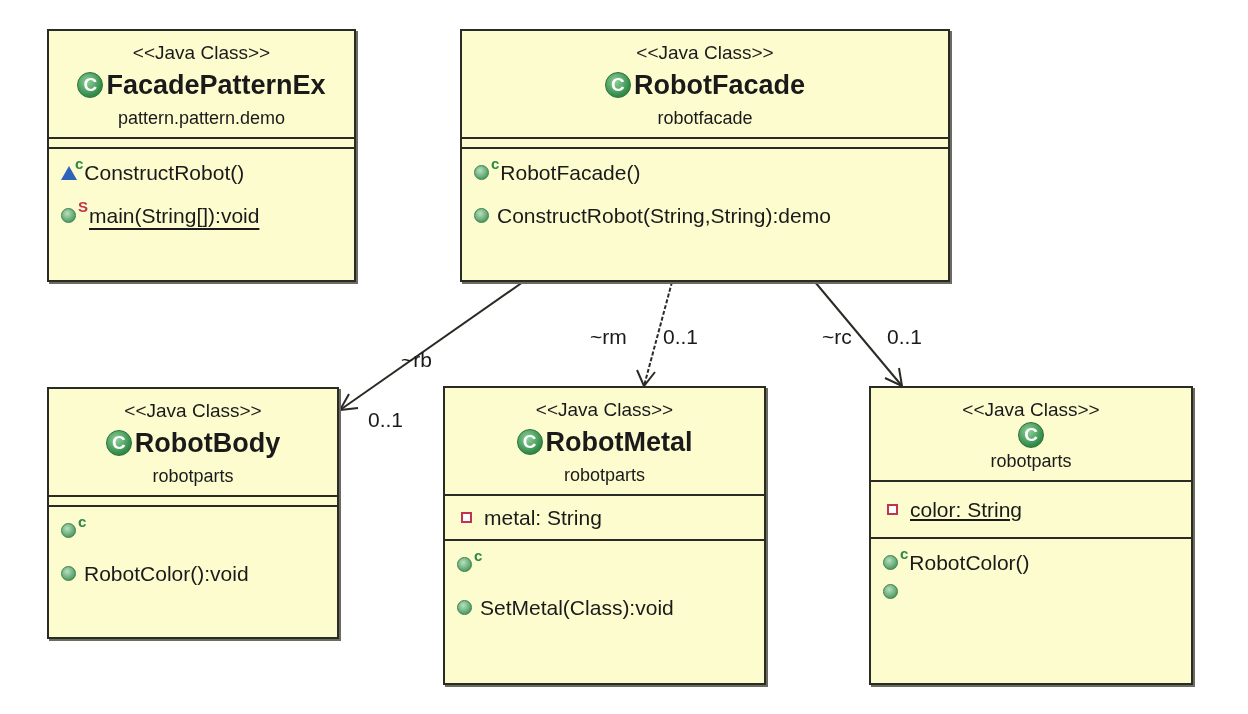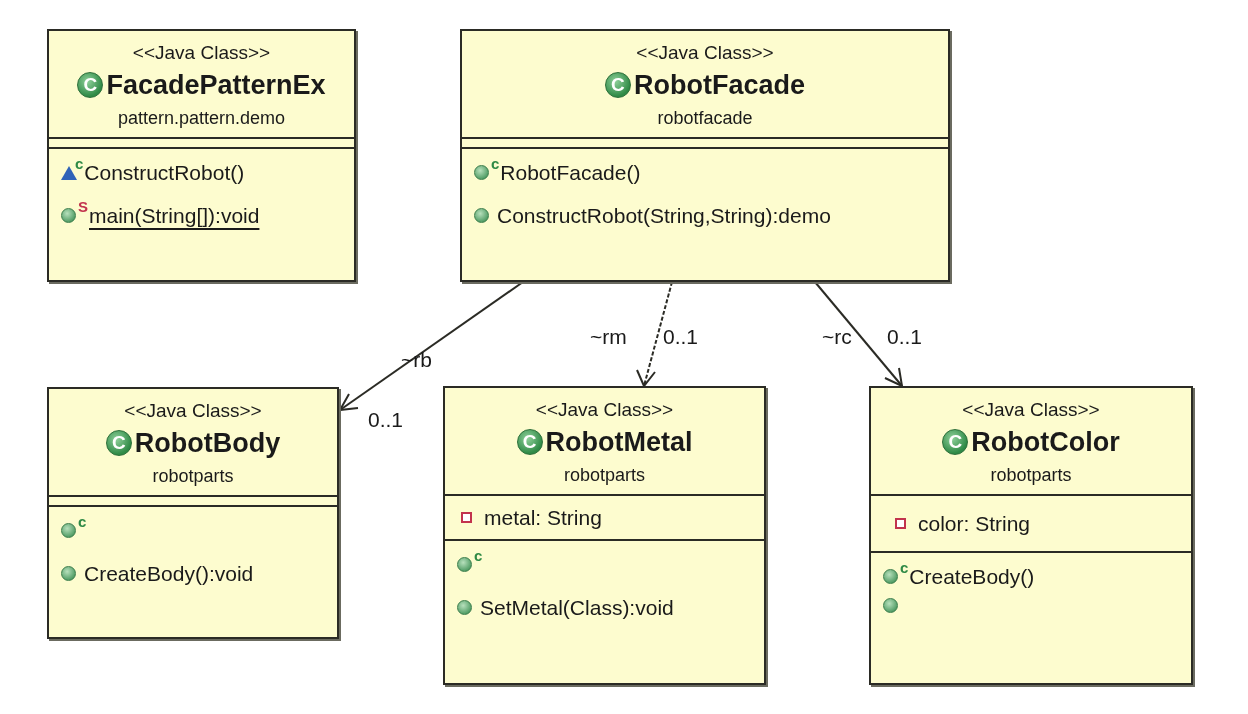--- a/index.html
+++ b/index.html
@@ -114,21 +114,21 @@
   <div class="sep" style="margin-top:6px;"></div>
   <div class="empty"></div>
   <div class="sep"></div>
   <div style="padding-top:2px;">
     <div class="row">
       <span class="dot"></span>
       <span class="sup c">c</span>
     </div>
     <div class="row">
       <span class="dot"></span>
-      <span>CreateBody():void</span>
+      <span>RobotColor():void</span>
     </div>
   </div>
 </div>
 
 <div class="cls" style="left:443px;top:386px;width:323px;height:299px;">
   <div class="head">
     <div class="stereo">&lt;&lt;Java Class&gt;&gt;</div>
     <div class="name">
       <span class="cicon">C</span>
       <span>RobotMetal</span>
@@ -153,35 +153,34 @@
       <span>SetMetal(Class):void</span>
     </div>
   </div>
 </div>
 
 <div class="cls" style="left:869px;top:386px;width:324px;height:299px;">
   <div class="head">
     <div class="stereo">&lt;&lt;Java Class&gt;&gt;</div>
     <div class="name">
       <span class="cicon">C</span>
-      <span>RobotColor</span>
     </div>
     <div class="pkg">robotparts</div>
   </div>
   <div class="sep" style="margin-top:6px;"></div>
-  <div style="padding:6px 8px;">
+  <div style="padding:6px 0;text-decoration:underline;">
     <div class="row">
       <span class="sq"></span>
       <span>color: String</span>
     </div>
   </div>
   <div class="sep"></div>
   <div style="padding-top:2px;">
     <div class="row">
       <span class="dot"></span>
       <span class="sup c">c</span>
-      <span>CreateBody()</span>
+      <span>RobotColor()</span>
     </div>
     <div class="row">
       <span class="dot"></span>
     </div>
   </div>
 </div>
 
 </body></html>

